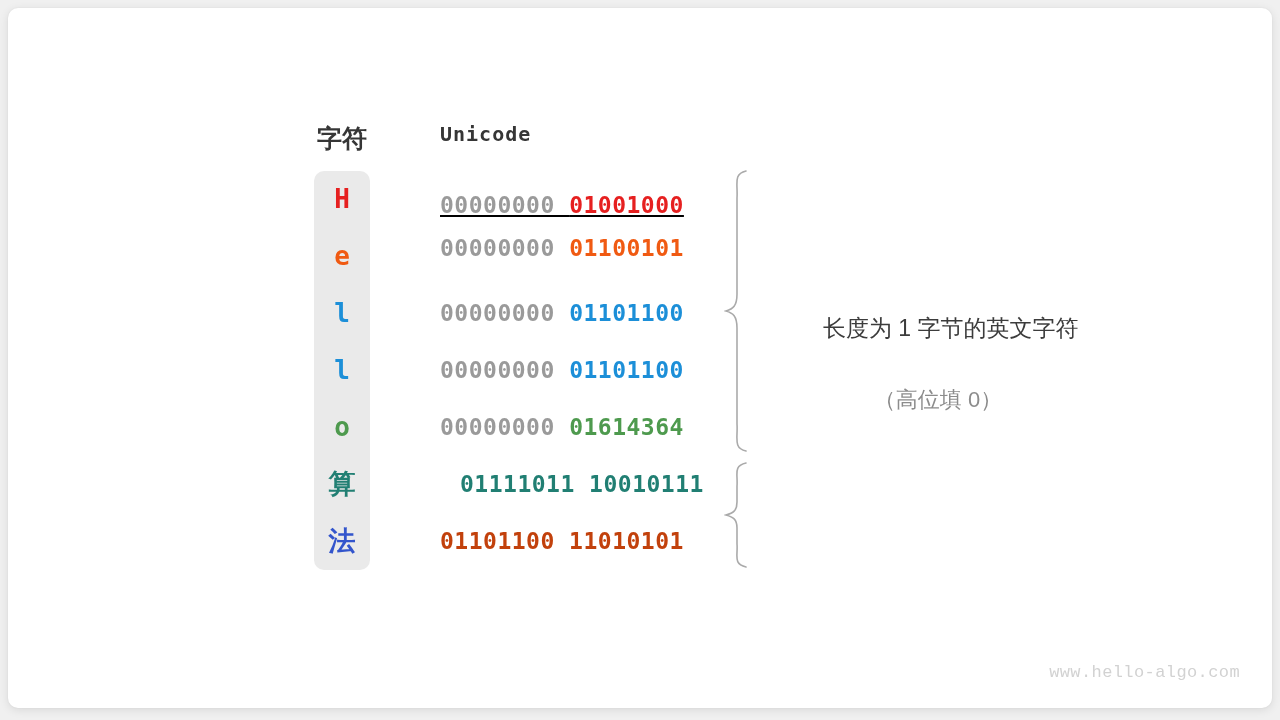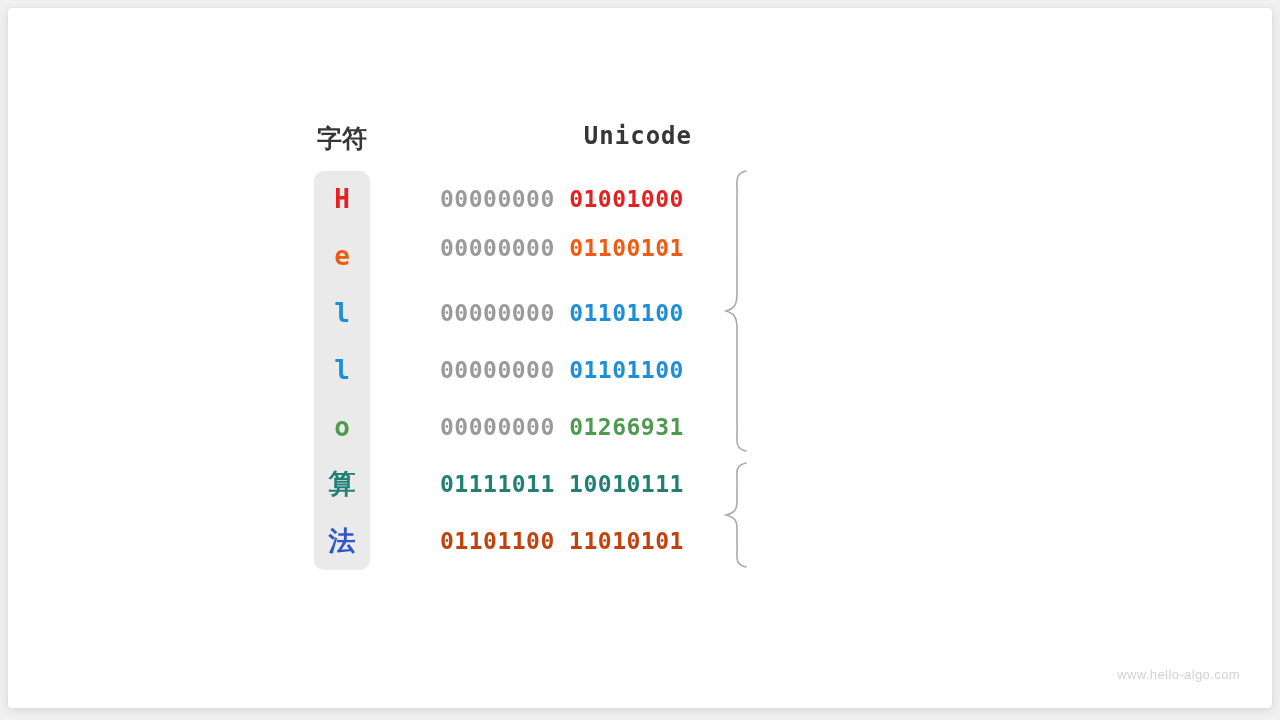--- a/index.html
+++ b/index.html
@@ -14,21 +14,21 @@
     overflow: hidden;
   }
 
   #card {
     position: absolute;
     left: 8px;
     top: 8px;
     width: 1264px;
     height: 700px;
     background: #ffffff;
-    border-radius: 4px;
+    border-radius: 10px;
     box-shadow: 0 2px 10px rgba(0,0,0,0.10), 0 0 2px rgba(0,0,0,0.06);
     overflow: hidden;
   }
 
   
   .hdr {
     position: absolute;
     font-weight: bold;
     color: #363636;
     white-space: nowrap;
@@ -38,22 +38,22 @@
     top: 114px;
     width: 56px;
     text-align: center;
     font-size: 25px;
     font-family: "Liberation Sans", "DejaVu Sans", sans-serif;
   }
   #hdr-unicode {
     left: 432px;
     top: 114px;
     width: 252px;
-    text-align: right;
-    font-size: 24px;
+    text-align: left;
+    font-size: 20px;
     letter-spacing: 1px;
     font-family: "DejaVu Sans Mono", "Liberation Mono", monospace;
   }
 
   
   #char-column {
     position: absolute;
     left: 306px;
     top: 163px;
     width: 56px;
@@ -125,48 +125,48 @@
     top: 485px;
     width: 340px;
   }
 
   
   #watermark {
     position: absolute;
     right: 32px;
     bottom: 26px;
     color: #d2d2d2;
-    font-size: 13px;
+    font-size: 17px;
     letter-spacing: 0.4px;
-    font-family: Liberation Sans, sans-serif;
+    font-family: Liberation Mono, monospace;
   }
 </style>
 </head>
 <body>
 
 <div id="card">
 
   <div class="hdr" id="hdr-char">字符</div>
   <div class="hdr" id="hdr-unicode">Unicode</div>
 
   <div id="char-column"></div>
 
   <div id="rows-container">
       <div class="ch" style="top: 163px; color: rgb(230, 32, 32);">H</div>
-      <div class="bits" style="top: 163px;"><span class="hi">00000000 </span><span style="color: rgb(230, 32, 32);">01001000</span></div>
+      <div class="bits" style="top: 169px; text-decoration: underline;"><span class="hi">00000000 </span><span style="color: rgb(230, 32, 32);">01001000</span></div>
       <div class="ch" style="top: 220px; color: rgb(240, 90, 18);">e</div>
       <div class="bits" style="top: 212px;"><span class="hi">00000000 </span><span style="color: rgb(240, 90, 18);">01100101</span></div>
       <div class="ch" style="top: 277px; color: rgb(28, 143, 216);">l</div>
       <div class="bits" style="top: 277px;"><span class="hi">00000000 </span><span style="color: rgb(28, 143, 216);">01101100</span></div>
       <div class="ch" style="top: 334px; color: rgb(28, 143, 216);">l</div>
       <div class="bits" style="top: 334px;"><span class="hi">00000000 </span><span style="color: rgb(28, 143, 216);">01101100</span></div>
       <div class="ch" style="top: 391px; color: rgb(78, 154, 78);">o</div>
-      <div class="bits" style="top: 391px;"><span class="hi">00000000 </span><span style="color: rgb(78, 154, 78);">01266931</span></div>
+      <div class="bits" style="top: 391px;"><span class="hi">00000000 </span><span style="color: rgb(78, 154, 78);">01614364</span></div>
       <div class="ch cjk" style="top: 448px; color: rgb(33, 127, 115);">算</div>
-      <div class="bits" style="top: 448px;"><span class="hi"></span><span style="color: rgb(33, 127, 115);">01111011 10010111</span></div>
+      <div class="bits" style="top: 448px; margin-left: 20px;"><span class="hi"></span><span style="color: rgb(33, 127, 115);">01111011 10010111</span></div>
       <div class="ch cjk" style="top: 505px; color: rgb(51, 85, 204);">法</div>
       <div class="bits" style="top: 505px;"><span class="hi"></span><span style="color: #c2410c;">01101100 11010101</span></div>
     </div>
 
   <svg id="brace-1" width="34" height="286" viewBox="0 0 34 286">
     <path d="M 22 3
              C 9 6, 14 16, 13 30
              L 13 126
              C 13 138, 9 141, 2 143
              C 9 145, 13 148, 13 160
@@ -178,17 +178,19 @@
     <path d="M 22 3
              C 9 6, 14 14, 13 26
              L 13 42
              C 13 51, 9 53, 2 55
              C 9 57, 13 59, 13 68
              L 13 84
              C 14 96, 9 104, 22 107" fill="none" stroke="#aaaaaa" stroke-width="1.6" stroke-linecap="round"></path>
   </svg>
 
   <div class="note" id="note-1">
+    <span>长度为 1 字节的英文字符</span>
+    <span class="sub">（高位填 0）</span>
   </div>
 
 
   <div id="watermark">www.hello-algo.com</div>
 </div>
 
 </body></html>

